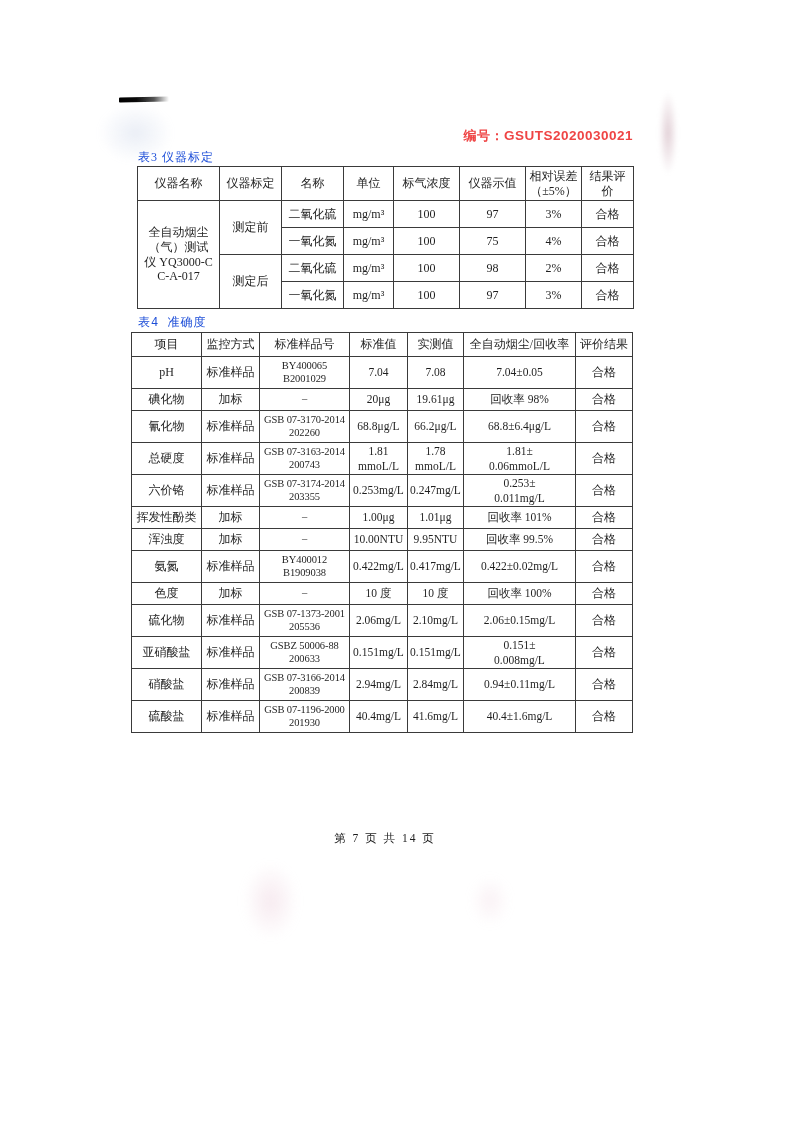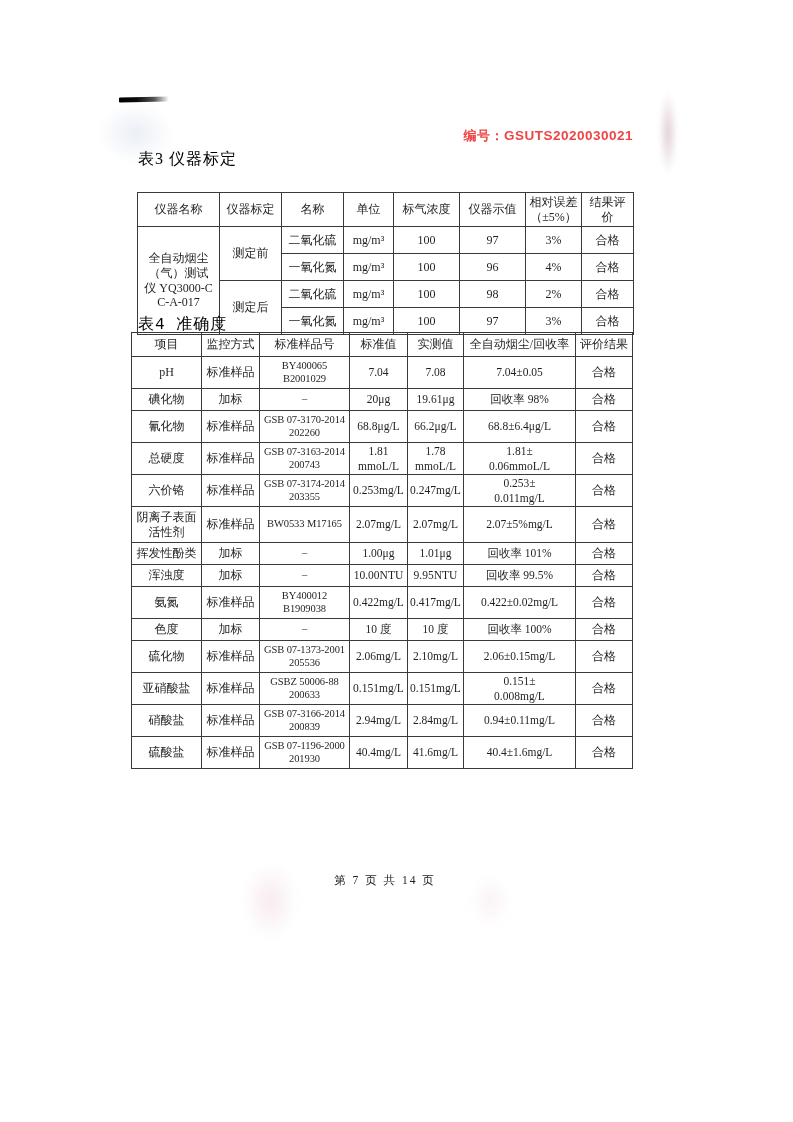--- a/index.html
+++ b/index.html
@@ -40,38 +40,38 @@
 
   
   .docnum{
     position:absolute;left:137px;top:127px;width:496px;
     text-align:right;font-weight:bold;font-size:13px;letter-spacing:0.5px;
     color:#ef4444;
   }
   .docnum .num{font-family:"Liberation Sans","DejaVu Sans",sans-serif;font-size:13.5px;}
 
   
-  .caption{position:absolute;left:138px;font-size:16px;color:#000000;letter-spacing:1px;}
+  .caption{position:absolute;left:138px;font-size:12px;color:#1d4ed8;letter-spacing:1px;}
   .cap3{top:149px;}
   .cap4{top:314px;font-family:Liberation Mono, monospace;}
   .footer{
-    position:absolute;left:137px;top:873px;width:496px;text-align:center;
+    position:absolute;left:137px;top:831px;width:496px;text-align:center;
     font-size:11.5px;letter-spacing:2px;color:#1d1d1d;
   }
 
   
   table{border-collapse:collapse;table-layout:fixed;position:absolute;background:transparent;}
   th,td{
     border:1px solid #3a3a3a;
     text-align:center;vertical-align:middle;
     font-weight:normal;font-size:12px;line-height:1.22;
     padding:1px 2px;white-space:pre-line;color:#1f1f1f;
     overflow:hidden;
   }
-  .t3{left:137px;top:166px;width:496px;border:1.5px solid #333;margin-top:26px;}
+  .t3{left:137px;top:166px;width:496px;border:1.5px solid #333;}
   .t4{left:131px;top:332px;width:501px;border:1.5px solid #333;}
   .t3 thead tr{height:34px;}
   .t3 tbody tr{height:27px;}
   .t4 thead tr{height:24px;}
   tr.h32{height:32px;}
   tr.h23{height:22px;}
   tr.h36{height:36px;}
   td.sn{font-size:10.5px;white-space:pre;letter-spacing:-0.1px;}
   td.val{font-size:11.5px;}
 </style>
@@ -125,21 +125,21 @@
         <td>mg/m³</td>
         <td>100</td>
         <td>97</td>
         <td>3%</td>
         <td>合格</td>
       </tr>
       <tr>
         <td>一氧化氮</td>
         <td>mg/m³</td>
         <td>100</td>
-        <td>96</td>
+        <td>75</td>
         <td>4%</td>
         <td>合格</td>
       </tr>
       <tr>
         <td rowspan="2">测定后</td>
         <td>二氧化硫</td>
         <td>mg/m³</td>
         <td>100</td>
         <td>98</td>
         <td>2%</td>
@@ -226,29 +226,20 @@
         <td>六价铬</td>
         <td>标准样品</td>
         <td class="sn">GSB 07-3174-2014
 203355</td>
         <td class="val">0.253mg/L</td>
         <td class="val">0.247mg/L</td>
         <td class="val">0.253±
 0.011mg/L</td>
         <td>合格</td>
       </tr>
-      <tr class="h36">
-        <td>阴离子表面活性剂</td>
-        <td>标准样品</td>
-        <td class="sn">BW0533 M17165</td>
-        <td class="val">2.07mg/L</td>
-        <td class="val">2.07mg/L</td>
-        <td class="val">2.07±5%mg/L</td>
-        <td>合格</td>
-      </tr>
       <tr class="h23">
         <td>挥发性酚类</td>
         <td>加标</td>
         <td class="sn">–</td>
         <td class="val">1.00μg</td>
         <td class="val">1.01μg</td>
         <td class="val">回收率 101%</td>
         <td>合格</td>
       </tr>
       <tr class="h23">

